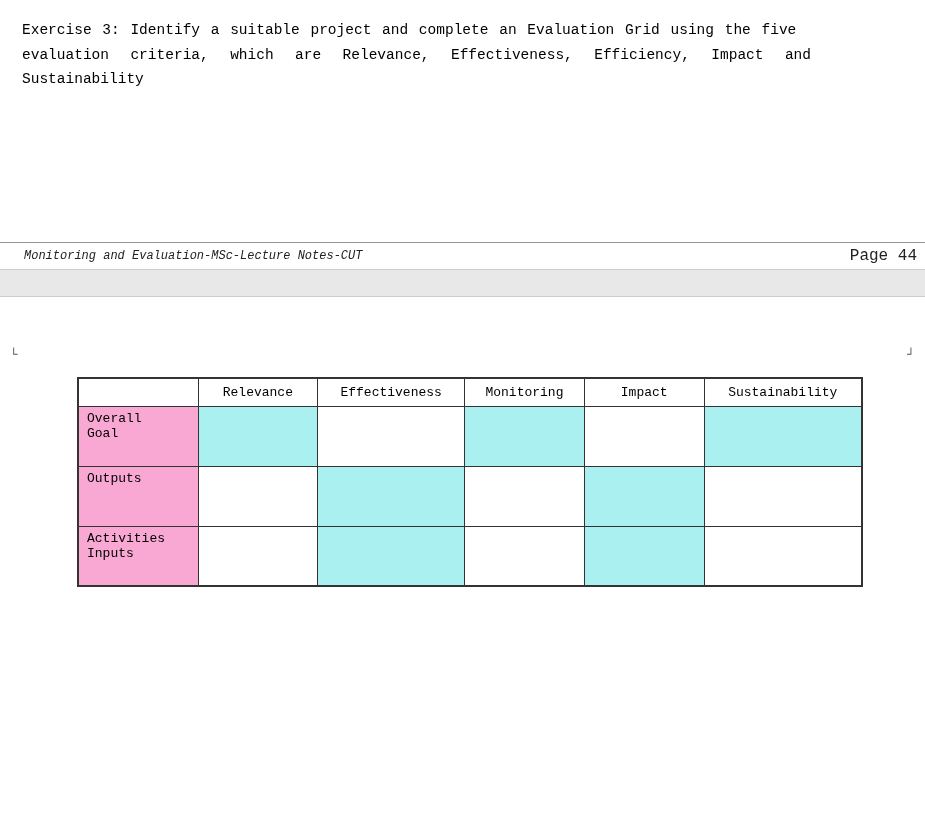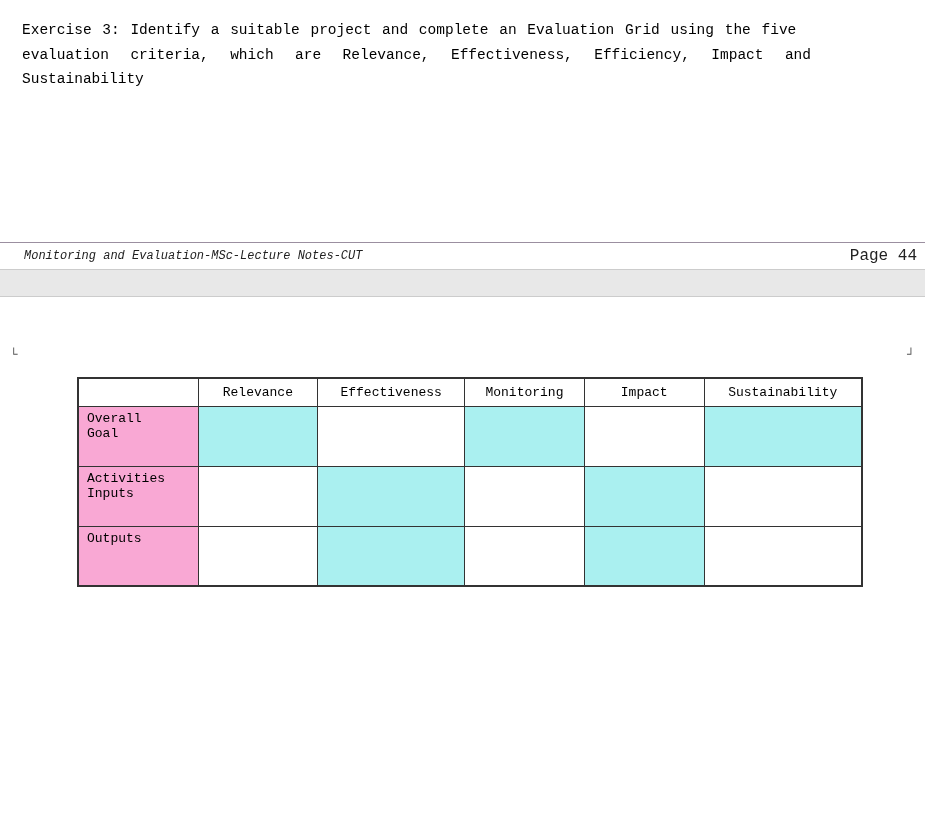--- a/index.html
+++ b/index.html
@@ -176,29 +176,29 @@
       <tbody>
         <tr>
           <td class="row-label">Overall<br>Goal</td>
           <td class="cyan-cell"></td>
           <td class="white-cell"></td>
           <td class="cyan-cell"></td>
           <td class="white-cell"></td>
           <td class="cyan-cell"></td>
         </tr>
         <tr>
+          <td class="row-label">Outputs</td>
+          <td class="white-cell"></td>
+          <td class="cyan-cell"></td>
+          <td class="white-cell"></td>
+          <td class="cyan-cell"></td>
+          <td class="white-cell"></td>
+        </tr>
+        <tr>
           <td class="row-label">Activities<br>Inputs</td>
-          <td class="white-cell"></td>
-          <td class="cyan-cell"></td>
-          <td class="white-cell"></td>
-          <td class="cyan-cell"></td>
-          <td class="white-cell"></td>
-        </tr>
-        <tr>
-          <td class="row-label">Outputs</td>
           <td class="white-cell"></td>
           <td class="cyan-cell"></td>
           <td class="white-cell"></td>
           <td class="cyan-cell"></td>
           <td class="white-cell"></td>
         </tr>
       </tbody>
     </table>
   </div>
 </div>

